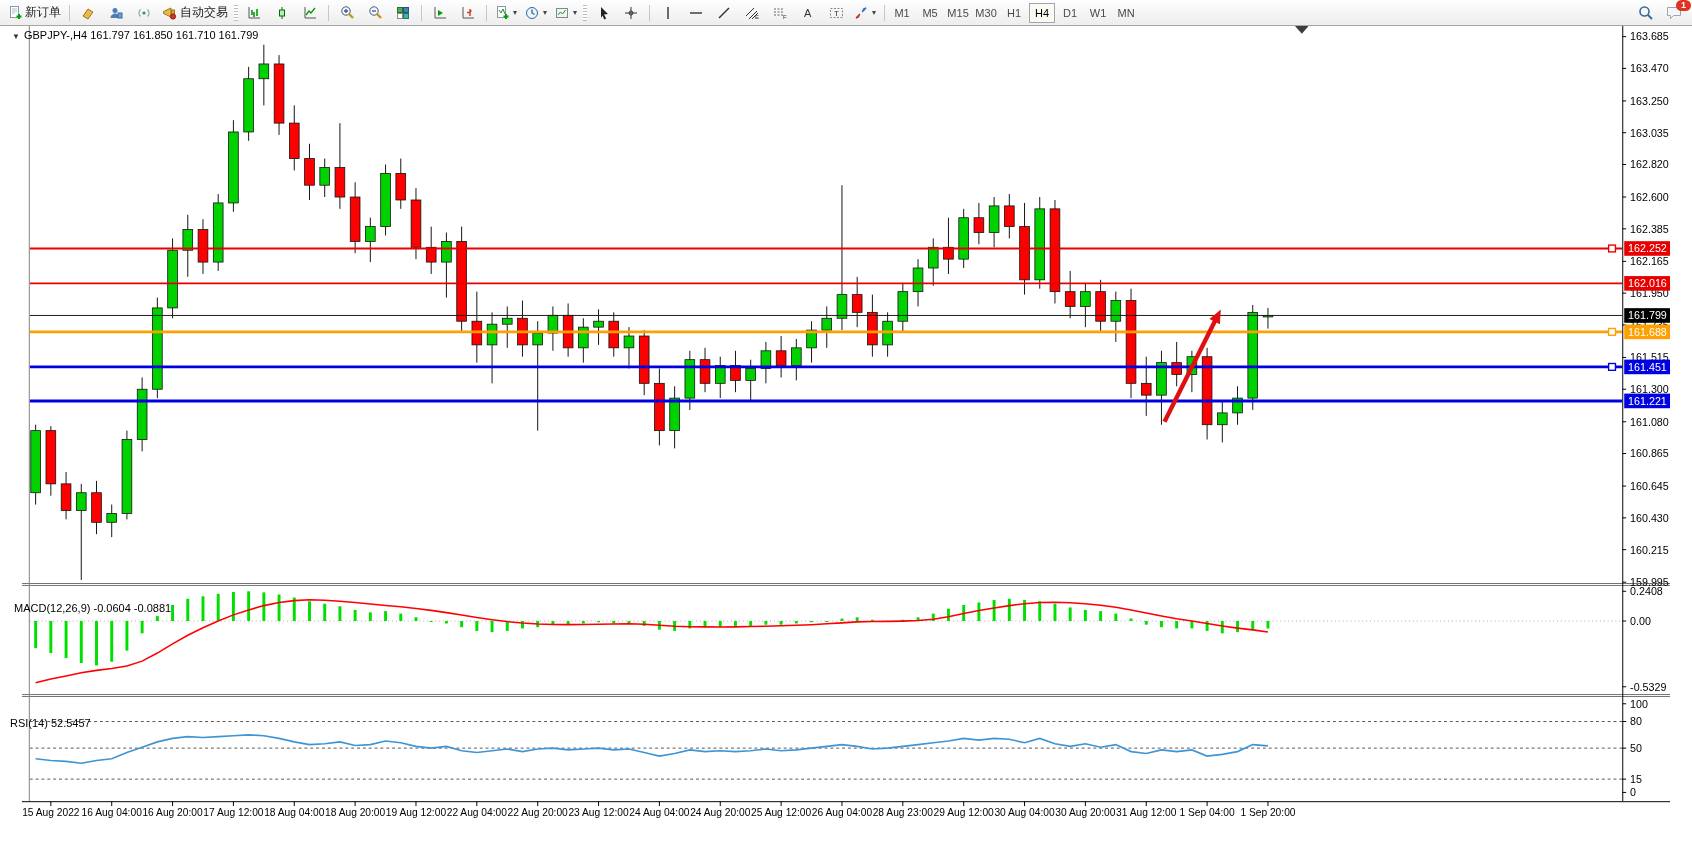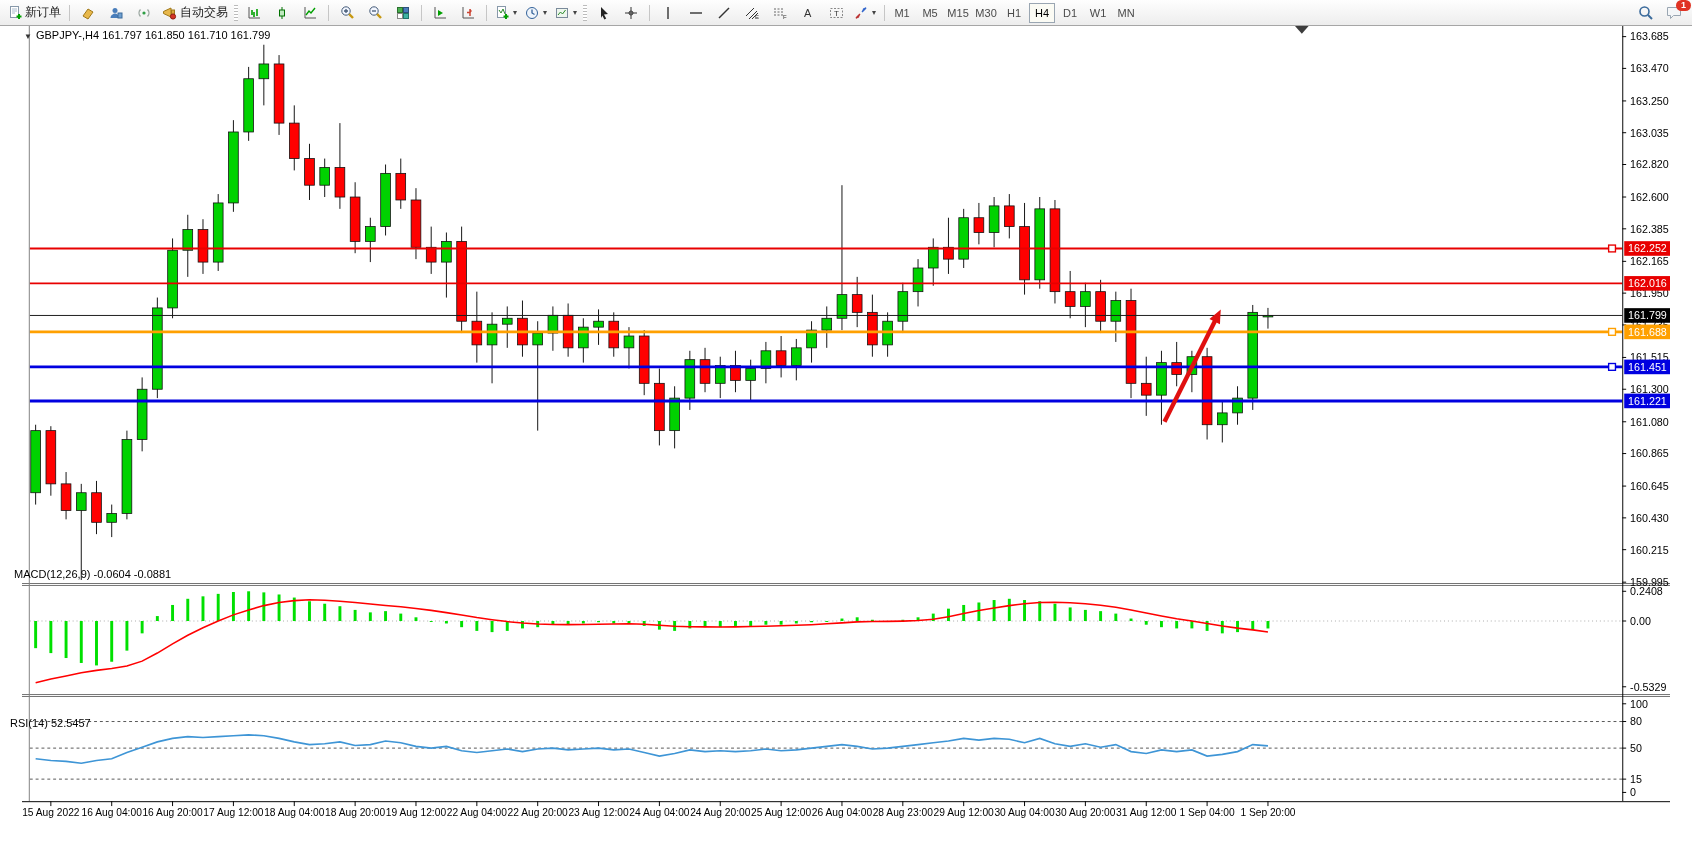--- a/index.html
+++ b/index.html
@@ -629,18 +629,18 @@
         <line x1="1091.78" y1="822" x2="1091.78" y2="827" stroke="#000"></line>
         <text x="1091.78" y="837" font-size="10.5" fill="#000" text-anchor="middle">30 Aug 20:00</text>
         <line x1="1154.26" y1="822" x2="1154.26" y2="827" stroke="#000"></line>
         <text x="1154.26" y="837" font-size="10.5" fill="#000" text-anchor="middle">31 Aug 12:00</text>
         <line x1="1216.74" y1="822" x2="1216.74" y2="827" stroke="#000"></line>
         <text x="1216.74" y="837" font-size="10.5" fill="#000" text-anchor="middle">1 Sep 04:00</text>
         <line x1="1279.22" y1="822" x2="1279.22" y2="827" stroke="#000"></line>
         <text x="1279.22" y="837" font-size="10.5" fill="#000" text-anchor="middle">1 Sep 20:00</text>
       </g>
     </svg>
-  <div class="ovl" style="left:24px;top:7px">
+  <div class="ovl" style="left:12px;top:7px">
     <span class="micon">▼</span><span>GBPJPY-,H4  161.797 161.850 161.710 161.799</span>
   </div>
-  <div class="ovl" style="left:14px;top:546px">MACD(12,26,9) -0.0604 -0.0881</div>
+  <div class="ovl" style="left:14px;top:580px">MACD(12,26,9) -0.0604 -0.0881</div>
   <div class="ovl" style="left:10px;top:695px">RSI(14) 52.5457</div>
 </div>
 
 </body></html>

